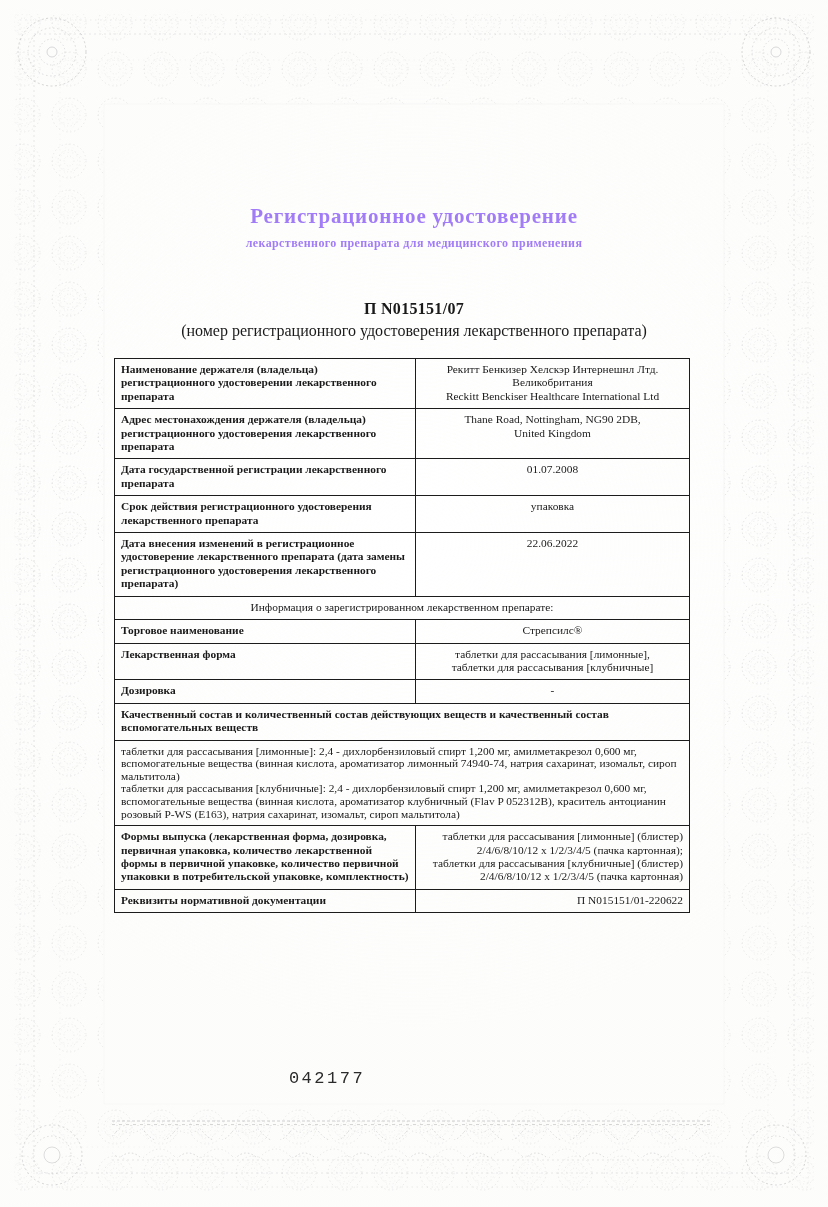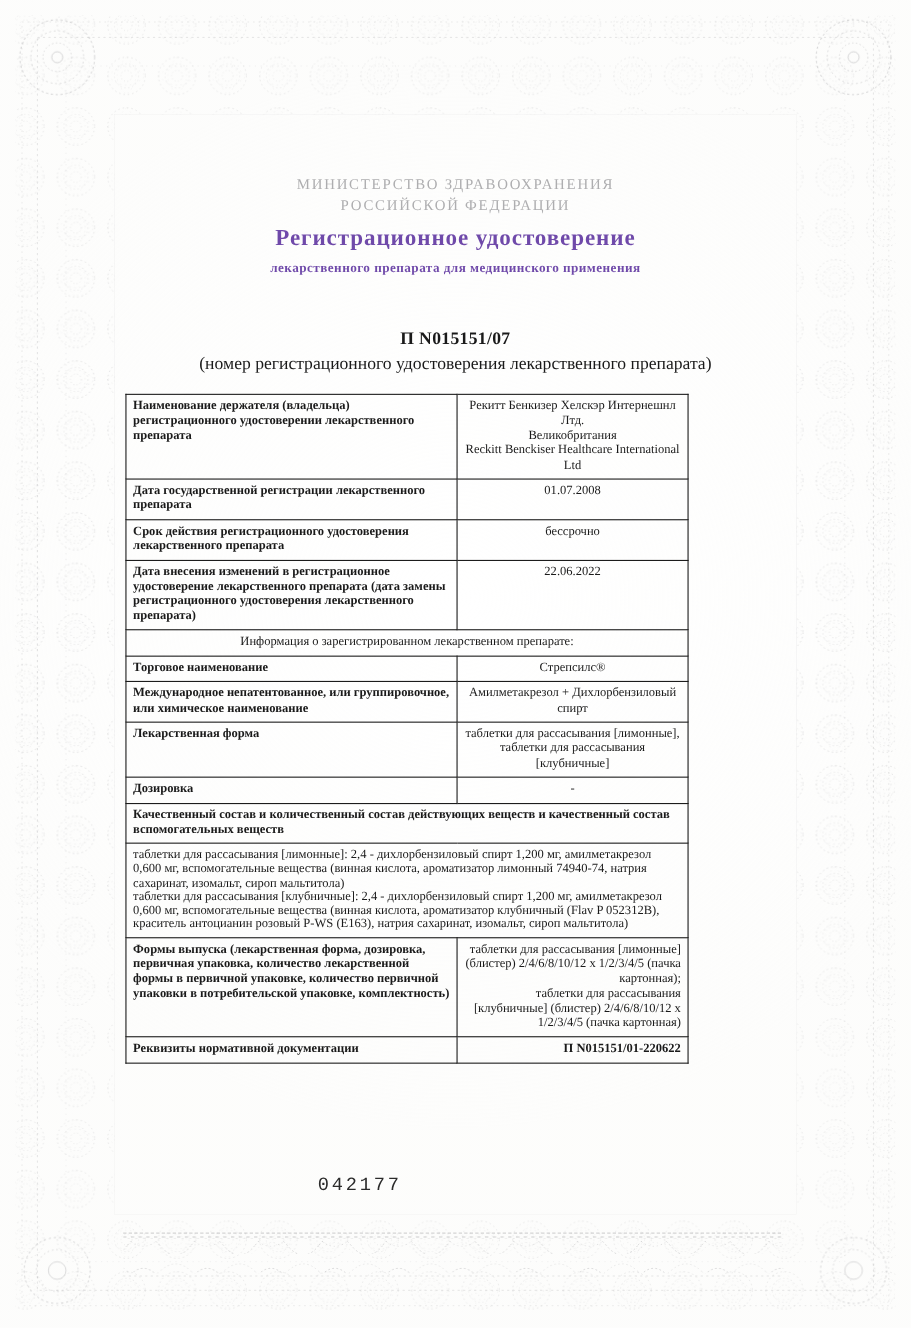--- a/index.html
+++ b/index.html
@@ -31,37 +31,37 @@
     font-size:13.5px;letter-spacing:1.6px;line-height:19px;
     color:#8f8f92;
     opacity:.72;
     filter:blur(.35px);
     text-transform:uppercase;
   }
   .ministry div{white-space:nowrap;}
 
   .cert-title{
     position:absolute;left:0;top:203px;width:828px;text-align:center;
-    color:#4c1d95;opacity:.8;filter:blur(.25px);
+    color:#8b5cf6;opacity:.8;filter:blur(.25px);
   }
   .cert-title .l1{font-size:21px;font-weight:bold;letter-spacing:.8px;line-height:27px;}
   .cert-title .l2{font-size:12px;font-weight:bold;letter-spacing:.4px;line-height:27px;}
 
   .regnum{
     position:absolute;left:0;top:300px;width:828px;text-align:center;
     font-size:16px;font-weight:bold;letter-spacing:.3px;
   }
   .regnum-sub{
     position:absolute;left:0;top:322px;width:828px;text-align:center;
     font-size:16px;
   }
 
   
   table.reg{
-    position:absolute;left:114px;top:358px;width:512px;
+    position:absolute;left:114px;top:358px;width:576px;
     border-collapse:collapse;
     font-size:11.4px;line-height:13.4px;
   }
   table.reg td{
     border:1px solid #1c1c1c;
     padding:4px 6px 5px 6px;
     vertical-align:top;
   }
   td.lab{width:288px;font-weight:bold;}
   td.val{text-align:center;vertical-align:middle;}
@@ -148,82 +148,78 @@
       <line x1="112" y1="1160" x2="712" y2="1160" stroke="#3d3d44" stroke-width="0.6" opacity="0.45" stroke-dasharray="2 3"></line>
     </g>
 
     <rect x="104" y="104" width="620" height="1000" fill="none" stroke="#8a8a90" stroke-width="0.4" opacity="0.22"></rect>
   </svg>
   <div class="paper-tone"></div>
 </div>
 
 <div class="doc">
 
-  <div class="ministry">
-    <div>МИНИСТЕРСТВО ЗДРАВООХРАНЕНИЯ</div>
-    <div>РОССИЙСКОЙ ФЕДЕРАЦИИ</div>
-  </div>
 
   <div class="cert-title">
     <div class="l1">Регистрационное удостоверение</div>
     <div class="l2">лекарственного препарата для медицинского применения</div>
   </div>
 
   <div class="regnum">П N015151/07</div>
   <div class="regnum-sub">(номер регистрационного удостоверения лекарственного препарата)</div>
 
   <table class="reg">
     <tbody>
       <tr>
         <td class="lab">Наименование держателя (владельца) регистрационного удостоверении лекарственного препарата</td>
         <td class="val">Рекитт Бенкизер Хелскэр Интернешнл Лтд.<br>Великобритания<br>Reckitt Benckiser Healthcare International Ltd</td>
       </tr>
       <tr>
+        <td class="lab">Адрес местонахождения держателя (владельца) регистрационного удостоверения лекарственного препарата</td>
+        <td class="val">Thane Road, Nottingham, NG90 2DB,<br>United Kingdom</td>
+      </tr>
+      <tr>
         <td class="lab">Дата государственной регистрации лекарственного препарата</td>
         <td class="val">01.07.2008</td>
       </tr>
       <tr>
         <td class="lab">Срок действия регистрационного удостоверения лекарственного препарата</td>
-        <td class="val">бессрочно</td>
+        <td class="val">упаковка</td>
       </tr>
       <tr>
         <td class="lab">Дата внесения изменений в регистрационное удостоверение лекарственного препарата (дата замены регистрационного удостоверения лекарственного препарата)</td>
         <td class="val">22.06.2022</td>
       </tr>
       <tr>
         <td class="full" colspan="2">Информация о зарегистрированном лекарственном препарате:</td>
       </tr>
       <tr>
         <td class="lab">Торговое наименование</td>
         <td class="val" style="font-weight:normal;">Стрепсилс®</td>
       </tr>
       <tr>
-        <td class="lab">Международное непатентованное, или группировочное, или химическое наименование</td>
-        <td class="val">Амилметакрезол + Дихлорбензиловый спирт</td>
-      </tr>
-      <tr>
         <td class="lab">Лекарственная форма</td>
         <td class="val">таблетки для рассасывания [лимонные],<br>таблетки для рассасывания [клубничные]</td>
       </tr>
       <tr>
         <td class="lab">Дозировка</td>
         <td class="val">-</td>
       </tr>
       <tr>
         <td class="blockhead" colspan="2">Качественный состав и количественный состав действующих веществ и качественный состав вспомогательных веществ</td>
       </tr>
       <tr>
         <td class="blockbody" colspan="2">таблетки для рассасывания [лимонные]: 2,4 - дихлорбензиловый спирт 1,200 мг, амилметакрезол 0,600 мг, вспомогательные вещества (винная кислота, ароматизатор лимонный 74940-74, натрия сахаринат, изомальт, сироп мальтитола)<br>таблетки для рассасывания [клубничные]: 2,4 - дихлорбензиловый спирт 1,200 мг, амилметакрезол 0,600 мг, вспомогательные вещества (винная кислота, ароматизатор клубничный (Flav P 052312B), краситель антоцианин розовый P-WS (E163), натрия сахаринат, изомальт, сироп мальтитола)</td>
       </tr>
       <tr>
         <td class="lab">Формы выпуска (лекарственная форма, дозировка, первичная упаковка, количество лекарственной формы в первичной упаковке, количество первичной упаковки в потребительской упаковке, комплектность)</td>
         <td class="val left">таблетки для рассасывания [лимонные] (блистер) 2/4/6/8/10/12 x 1/2/3/4/5 (пачка картонная);<br>таблетки для рассасывания [клубничные] (блистер) 2/4/6/8/10/12 x 1/2/3/4/5 (пачка картонная)</td>
       </tr>
       <tr>
         <td class="lab">Реквизиты нормативной документации</td>
-        <td class="val left mid" style="font-weight:bold;margin-top:41px;">П N015151/01-220622</td>
+        <td class="val left mid" style="font-weight:normal;margin-top:41px;">П N015151/01-220622</td>
       </tr>
     </tbody>
   </table>
 
   <div class="serial">042177</div>
 
 </div>
 
 </body></html>

